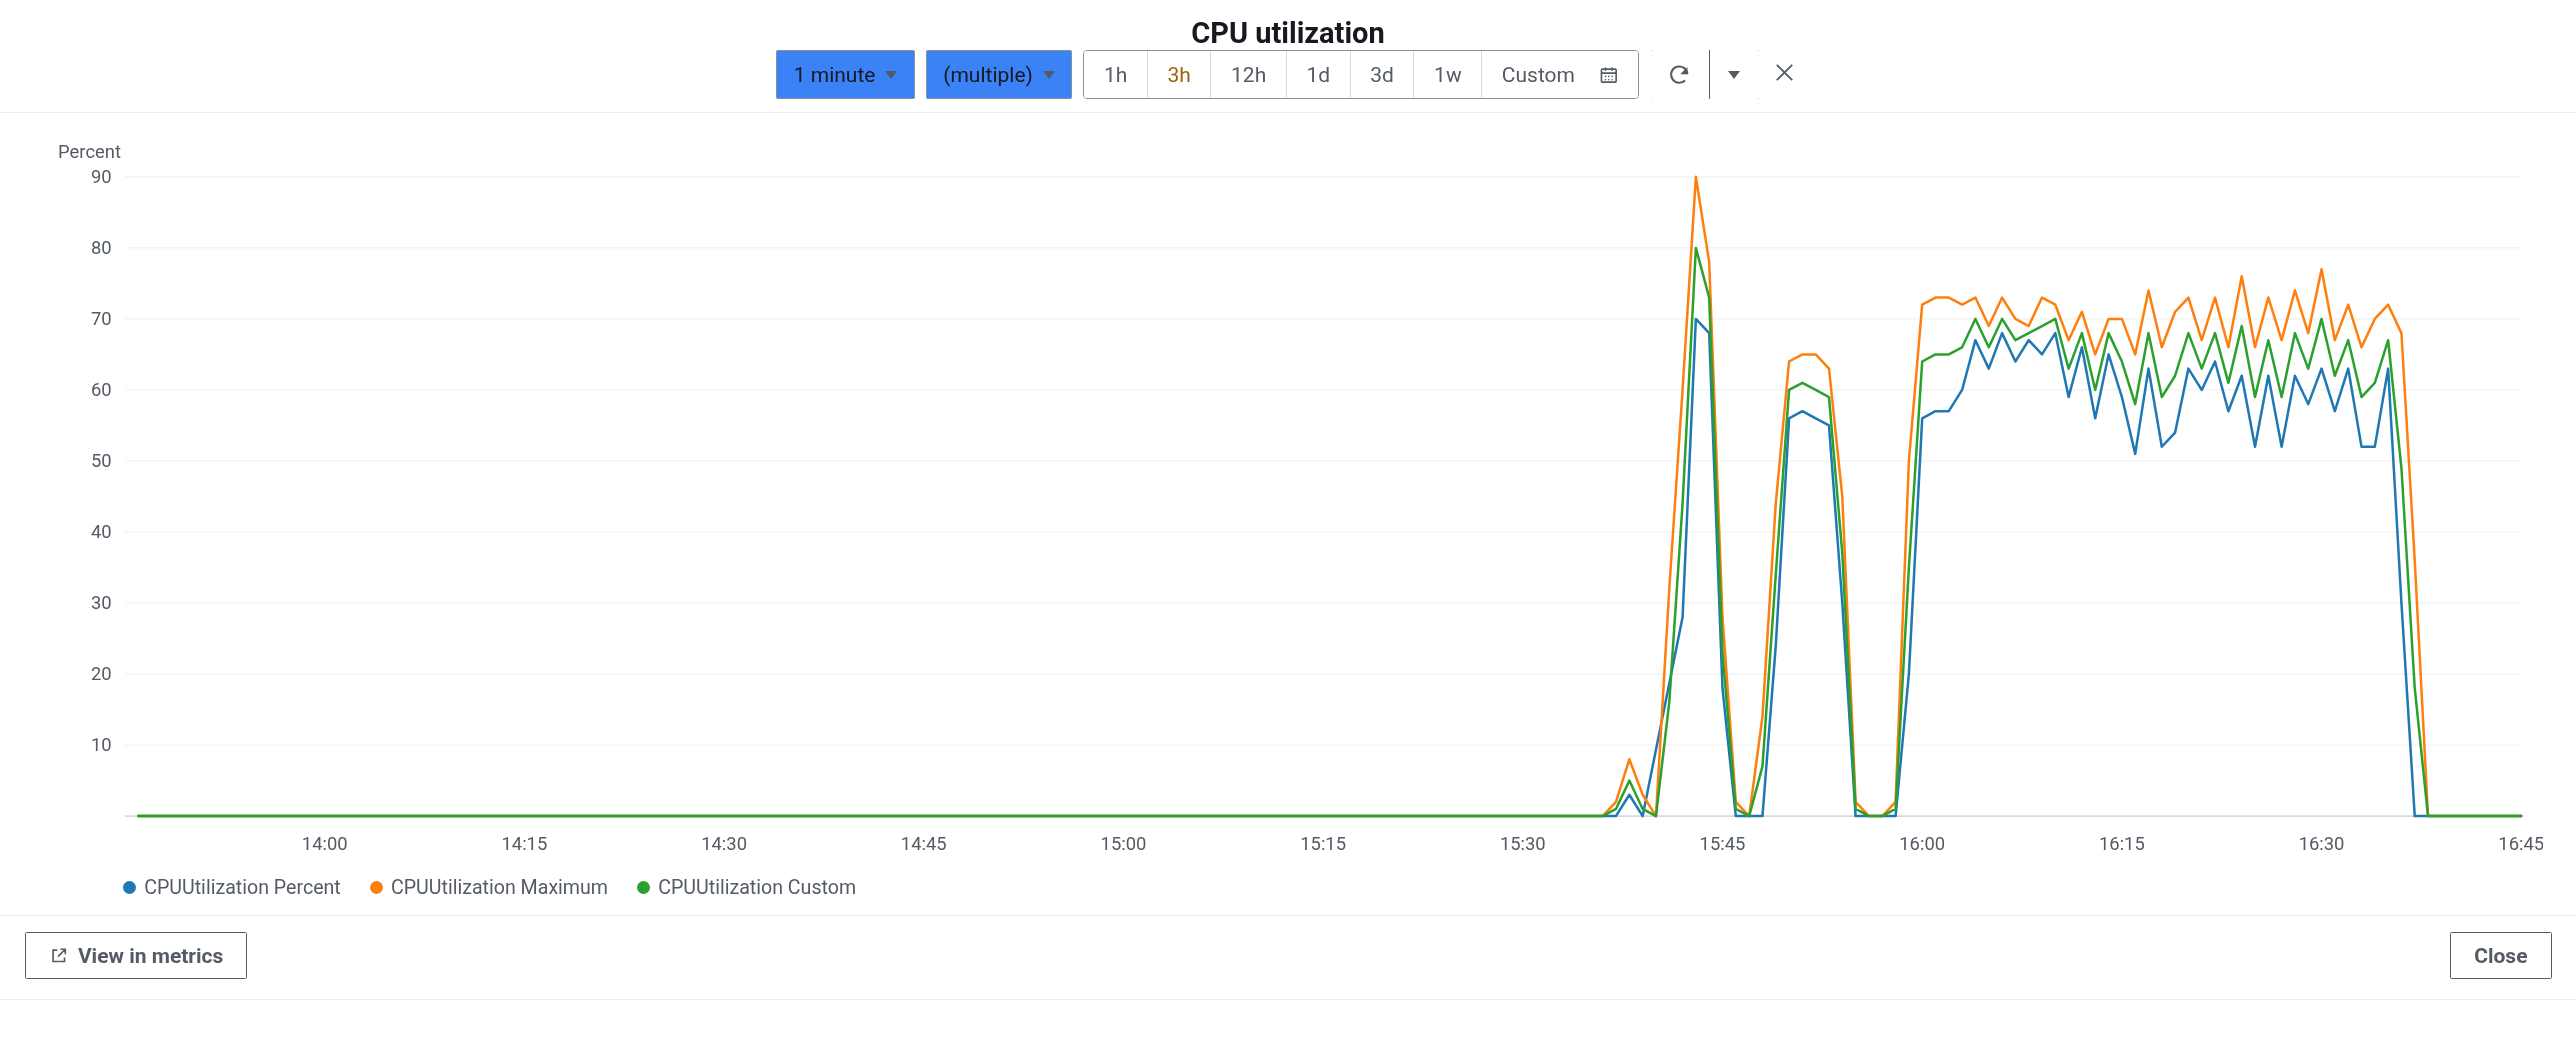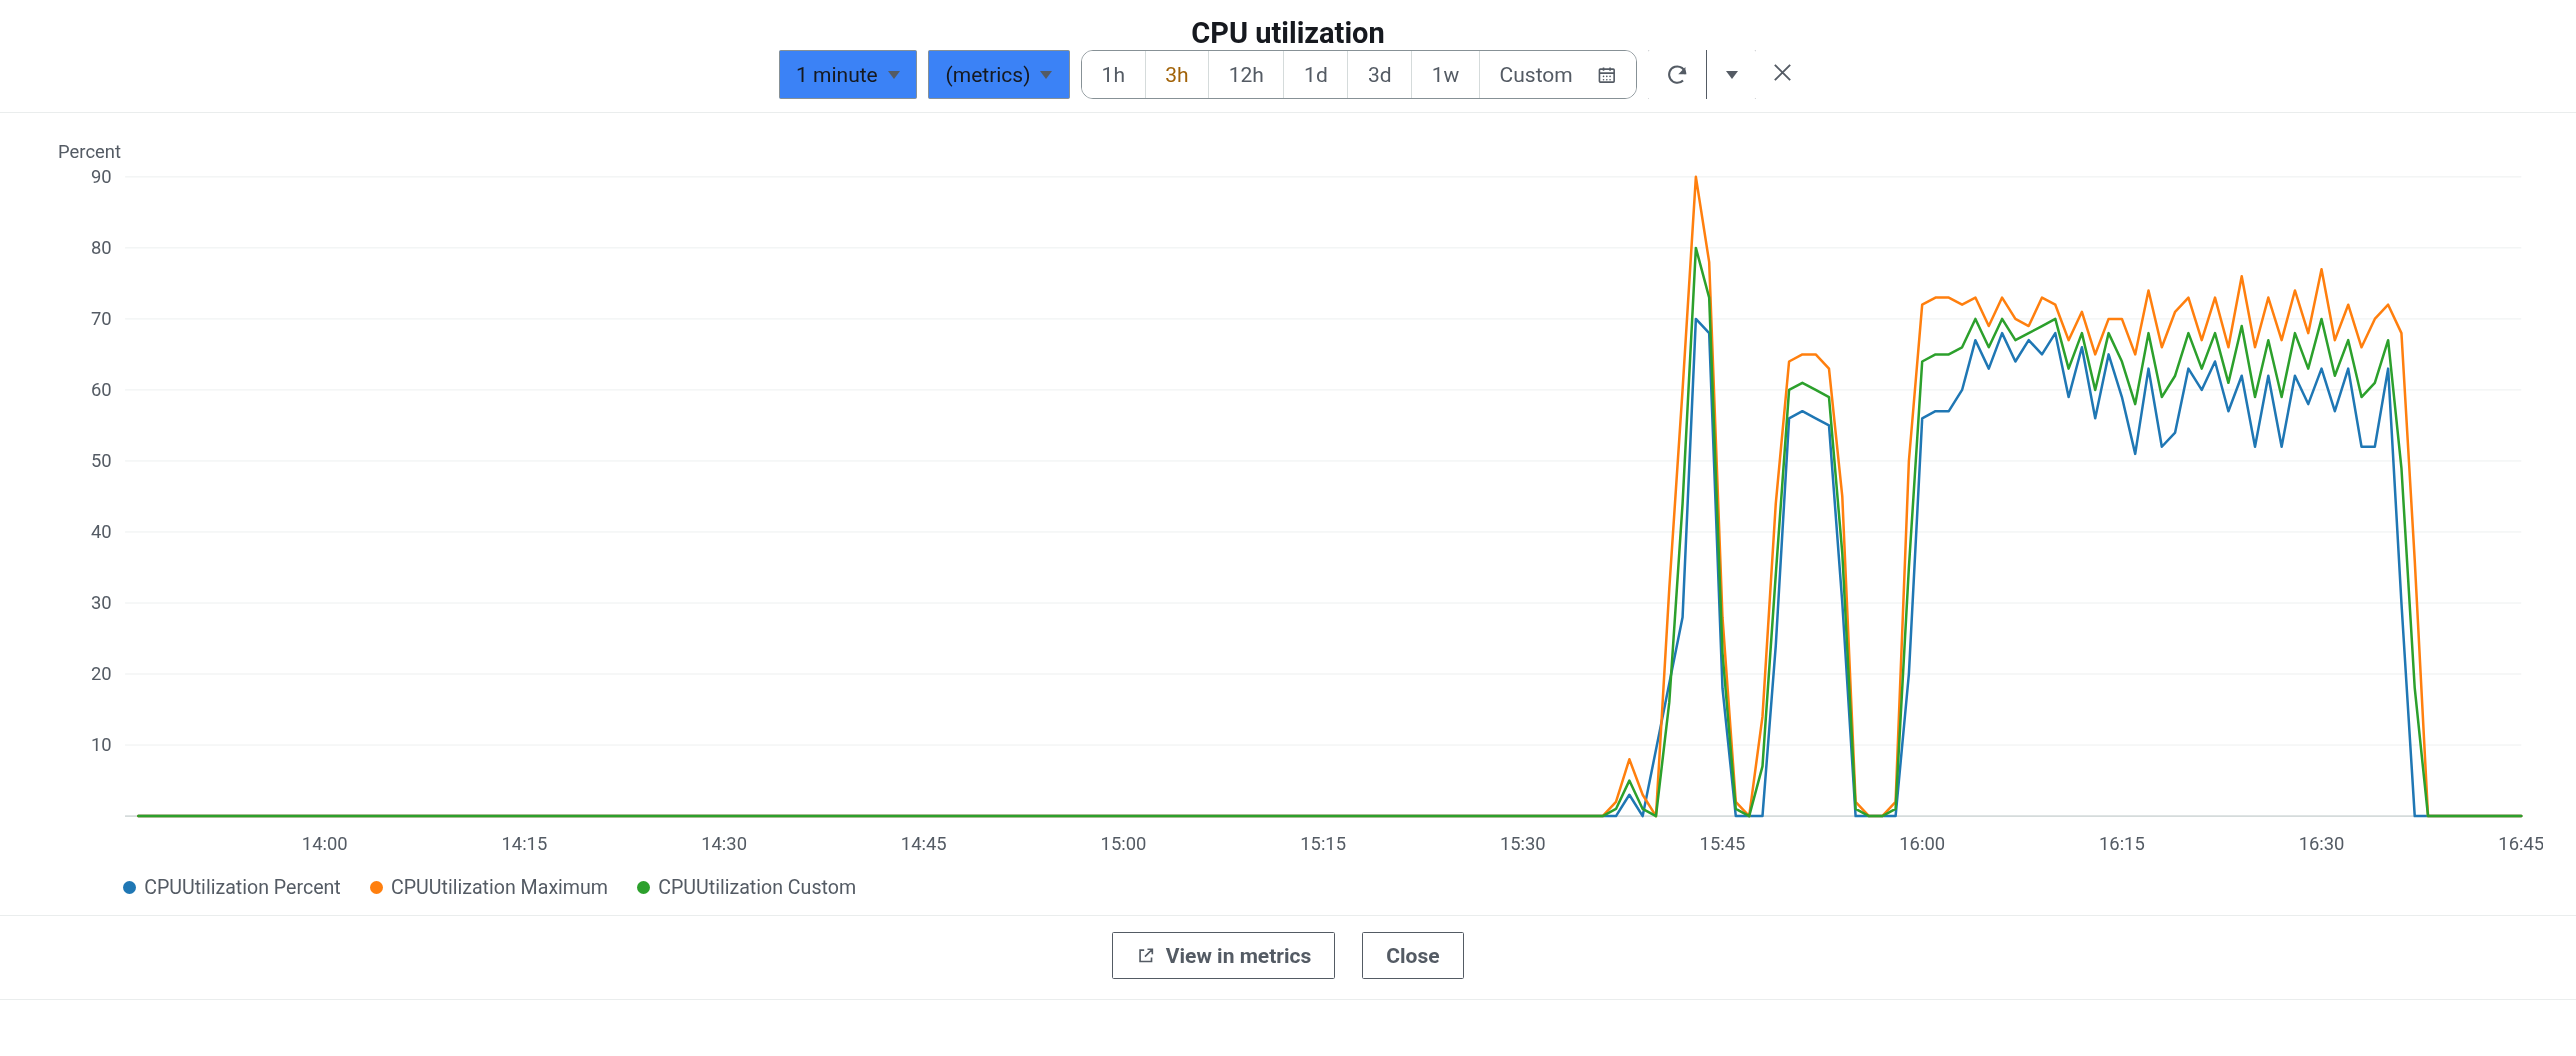--- a/index.html
+++ b/index.html
@@ -46,21 +46,21 @@
     .dropdown .caret {
       width: 0; height: 0;
       border-left: 6.5px solid transparent;
       border-right: 6.5px solid transparent;
       border-top: 8.2px solid #545b64;
     }
     .segmented {
       display: flex;
       align-items: stretch;
       border: 0.8px solid #879196;
-      border-radius: 12px;
+      border-radius: 4px;
       overflow: hidden;
       height: 49px;
     }
     .segmented .seg {
       padding: 0 19.6px;
       display: flex;
       align-items: center;
       font-size: 21px;
       color: #545b64;
       border-right: 0.8px solid #d5dbdb;
@@ -148,21 +148,21 @@
       display: flex;
       align-items: center;
       gap: 8.2px;
     }
     .swatch {
       width: 13px; height: 13px; border-radius: 50%;
       display: inline-block;
     }
     .footer {
       display: flex;
-      justify-content: center;
+      justify-content: space-between;
       gap: 27px;
       padding: 16.3px 24.5px 19.6px;
       border-top: 0.8px solid #eaeded;
     }
     .btn {
       height: 47px;
       padding: 0 23px;
       display: flex;
       align-items: center;
       gap: 9.8px;
@@ -180,21 +180,21 @@
 
 <div class="container">
   <div class="header">
     <div class="title">CPU utilization</div>
     <div class="controls">
       <div class="dropdown">
         <span>1 minute</span>
         <span class="caret"></span>
       </div>
       <div class="dropdown">
-        <span>(metrics)</span>
+        <span>(multiple)</span>
         <span class="caret"></span>
       </div>
       <div class="segmented" id="time-range-seg">
           <div class="seg">1h</div>
           <div class="seg active">3h</div>
           <div class="seg">12h</div>
           <div class="seg">1d</div>
           <div class="seg">3d</div>
           <div class="seg">1w</div>
           <div class="seg custom">

